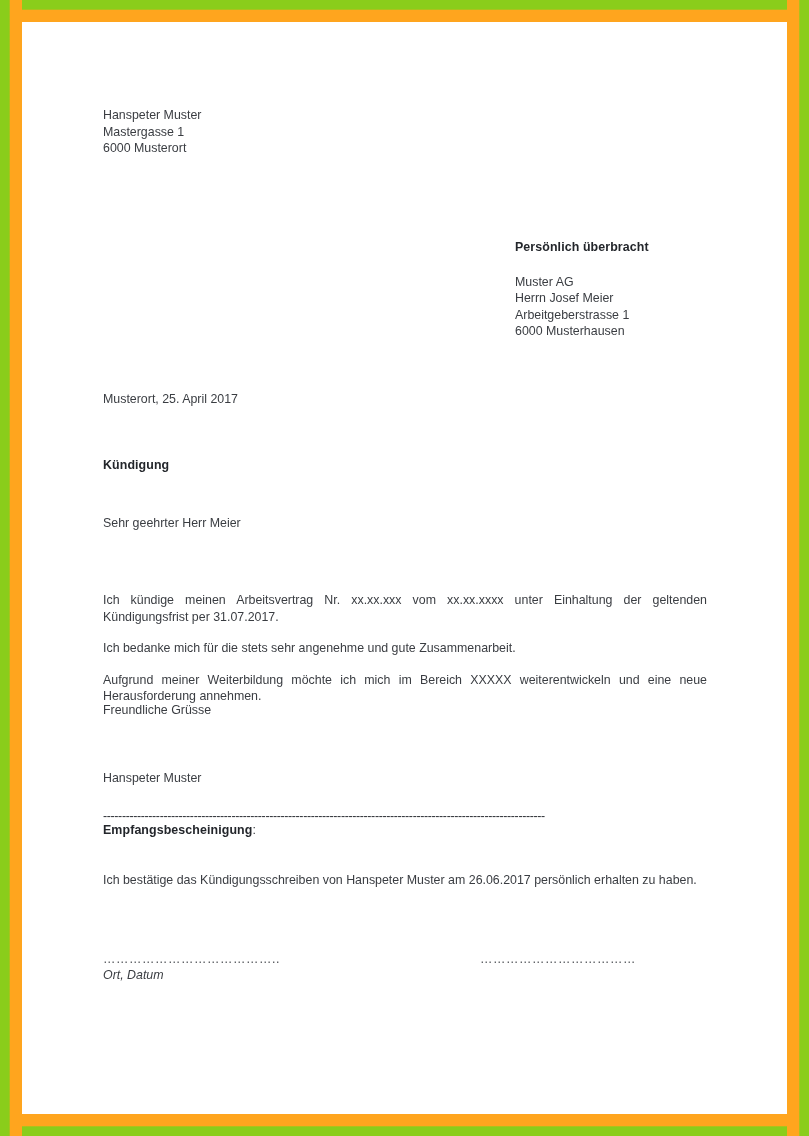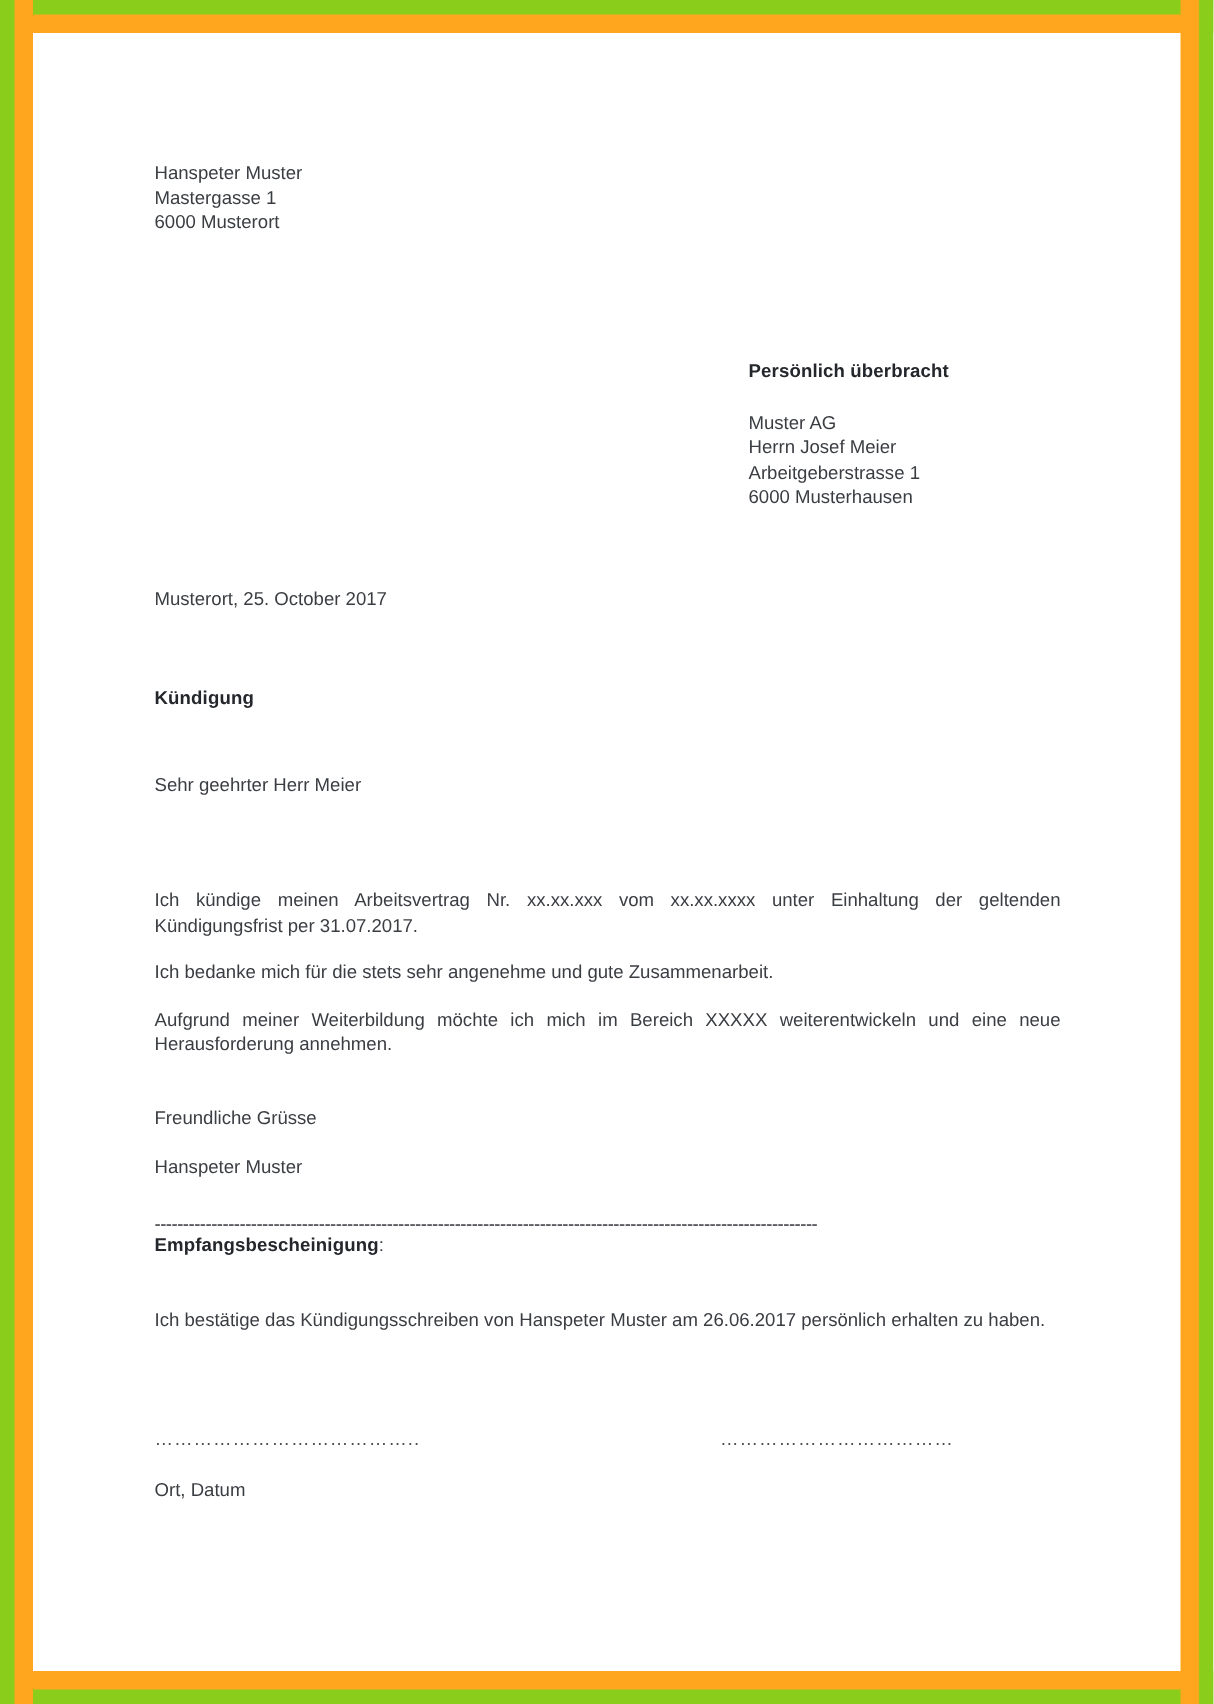--- a/index.html
+++ b/index.html
@@ -67,26 +67,26 @@
   }
 
   .block { position: absolute; left: 0; }
 
   .addr-line,
   .plain-line {
     white-space: nowrap;
   }
 
   .sender       { top: 85px; }
-  .recipient    { top: 217px; left: 396px; }
+  .recipient    { top: 217px; left: 412px; }
   .dateline     { top: 369px; }
   .subject      { top: 435px; text-align: right; }
   .salutation   { top: 493px; }
   .para-group   { top: 570px; width: 604px; }
-  .closing      { top: 715px; }
+  .closing      { top: 680px; }
   .signer       { top: 748px; }
   .divider-wrap { top: 790px; width: 604px; }
   .receipt-head { top: 800px; }
   .receipt-para { top: 850px; width: 604px; }
   .sign-row     { top: 930px; width: 604px; }
 
   .bold-head {
     font-weight: bold;
     color: #23262b;
     letter-spacing: 0.1px;
@@ -125,22 +125,23 @@
     font-size: 12.4px;
     line-height: 15px;
     letter-spacing: 0.6px;
     white-space: nowrap;
     overflow: hidden;
     display: block;
   }
   .sign-col .dotted { width: 232px; }
   .sign-col.second .dotted { width: 205px; }
   .sign-label {
-    margin-top: 18px;
-    white-space: nowrap;
+    margin-top: 0;
+    white-space: nowrap;
+    font-style: italic;
   }
 </style>
 </head>
 <body>
 
 <div class="page-frame">
 
   <div class="frame-edge top"></div>
   <div class="frame-edge bottom"></div>
   <div class="frame-edge left"></div>
@@ -156,21 +157,21 @@
       </div>
 
       <div class="block recipient">
         <div class="bold-head">Persönlich überbracht</div>
         <div class="addr-line">Muster AG</div>
         <div class="addr-line">Herrn Josef Meier</div>
         <div class="addr-line">Arbeitgeberstrasse 1</div>
         <div class="addr-line">6000 Musterhausen</div>
       </div>
 
-      <div class="block dateline plain-line">Musterort, 25. October 2017</div>
+      <div class="block dateline plain-line">Musterort, 25. April 2017</div>
 
       <div class="block subject bold-head">Kündigung</div>
 
       <div class="block salutation plain-line">Sehr geehrter Herr Meier</div>
 
       <div class="block para-group">
         <p class="para">Ich kündige meinen Arbeitsvertrag Nr. xx.xx.xxx vom xx.xx.xxxx unter Einhaltung der geltenden Kündigungsfrist per 31.07.2017.</p>
         <p class="para">Ich bedanke mich für die stets sehr angenehme und gute Zusammenarbeit.</p>
         <p class="para">Aufgrund meiner Weiterbildung möchte ich mich im Bereich XXXXX weiterentwickeln und eine neue Herausforderung annehmen.</p>
       </div>

